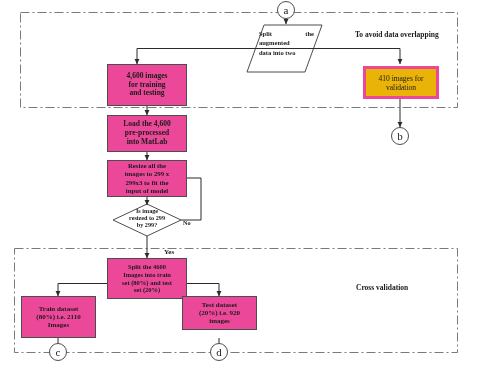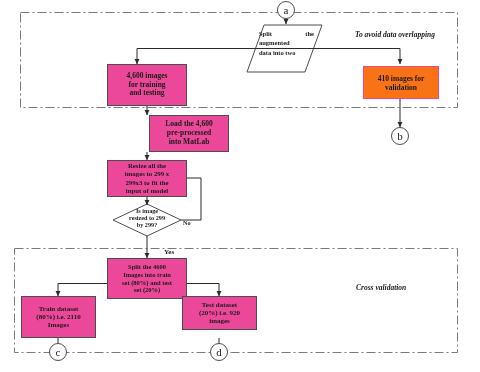--- a/index.html
+++ b/index.html
@@ -32,23 +32,23 @@
     color: #1a1a1a;
   }
   .proc {
     border: 1px solid #4d4d4d;
     background: #ec4899;
     font-weight: bold;
     line-height: 1.18;
     padding: 1px 2px;
   }
   .proc-plain {
-    border: 1px solid #ec4899;
-    background: #f97316;
-    font-weight: bold;
+    border: 3px solid #ec4899;
+    background: #eab308;
+    font-weight: normal;
     line-height: 1.2;
     padding: 1px 2px;
   }
   .connector {
     border: 1px solid #4d4d4d;
     border-radius: 50%;
     background: #ffffff;
     font-weight: normal;
     font-size: 11px;
     line-height: 1;
@@ -69,21 +69,20 @@
     font-weight: bold;
     line-height: 1.1;
     text-align: center;
     color: #1a1a1a;
   }
   .free-label {
     position: absolute;
     font-weight: bold;
     color: #1a1a1a;
     white-space: nowrap;
-    font-style: italic;
   }
   .branch-label {
     position: absolute;
     font-weight: bold;
     color: #1a1a1a;
     margin-top: 12px;
   }
 </style>
 </head>
 <body>
@@ -162,21 +161,21 @@
     <div>
       <div>410 images for</div>
       <div>validation</div>
     </div>
   </div>
 
   <div class="node connector" style="left:391px; top:127px; width:18px; height:18px;">
     <span>b</span>
   </div>
 
-  <div class="node proc" style="left:107px; top:115px; width:80px; height:37px; font-size:7.5px;margin-left:42px;">
+  <div class="node proc" style="left:107px; top:115px; width:80px; height:37px; font-size:7.5px;">
     <div>
       <div>Load the 4,600</div>
       <div>pre-processed</div>
       <div>into MatLab</div>
     </div>
   </div>
 
   <div class="node proc" style="left:107px; top:160px; width:80px; height:37px; font-size:6.8px;">
     <div>
       <div>Resize all the</div>

